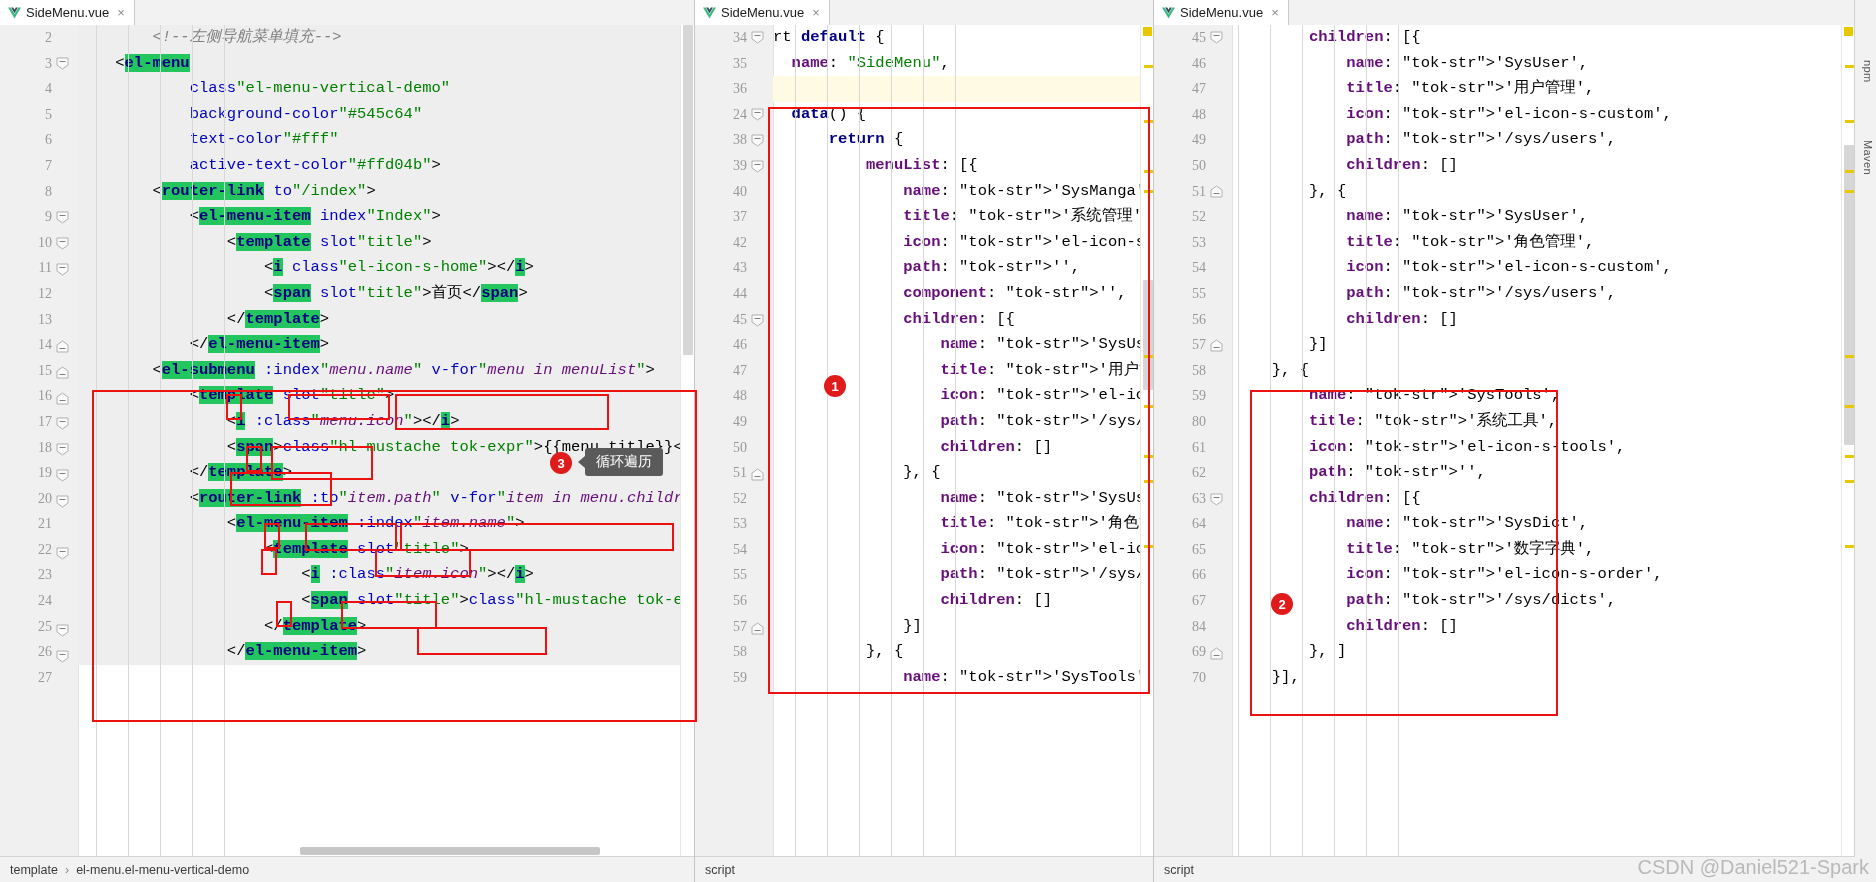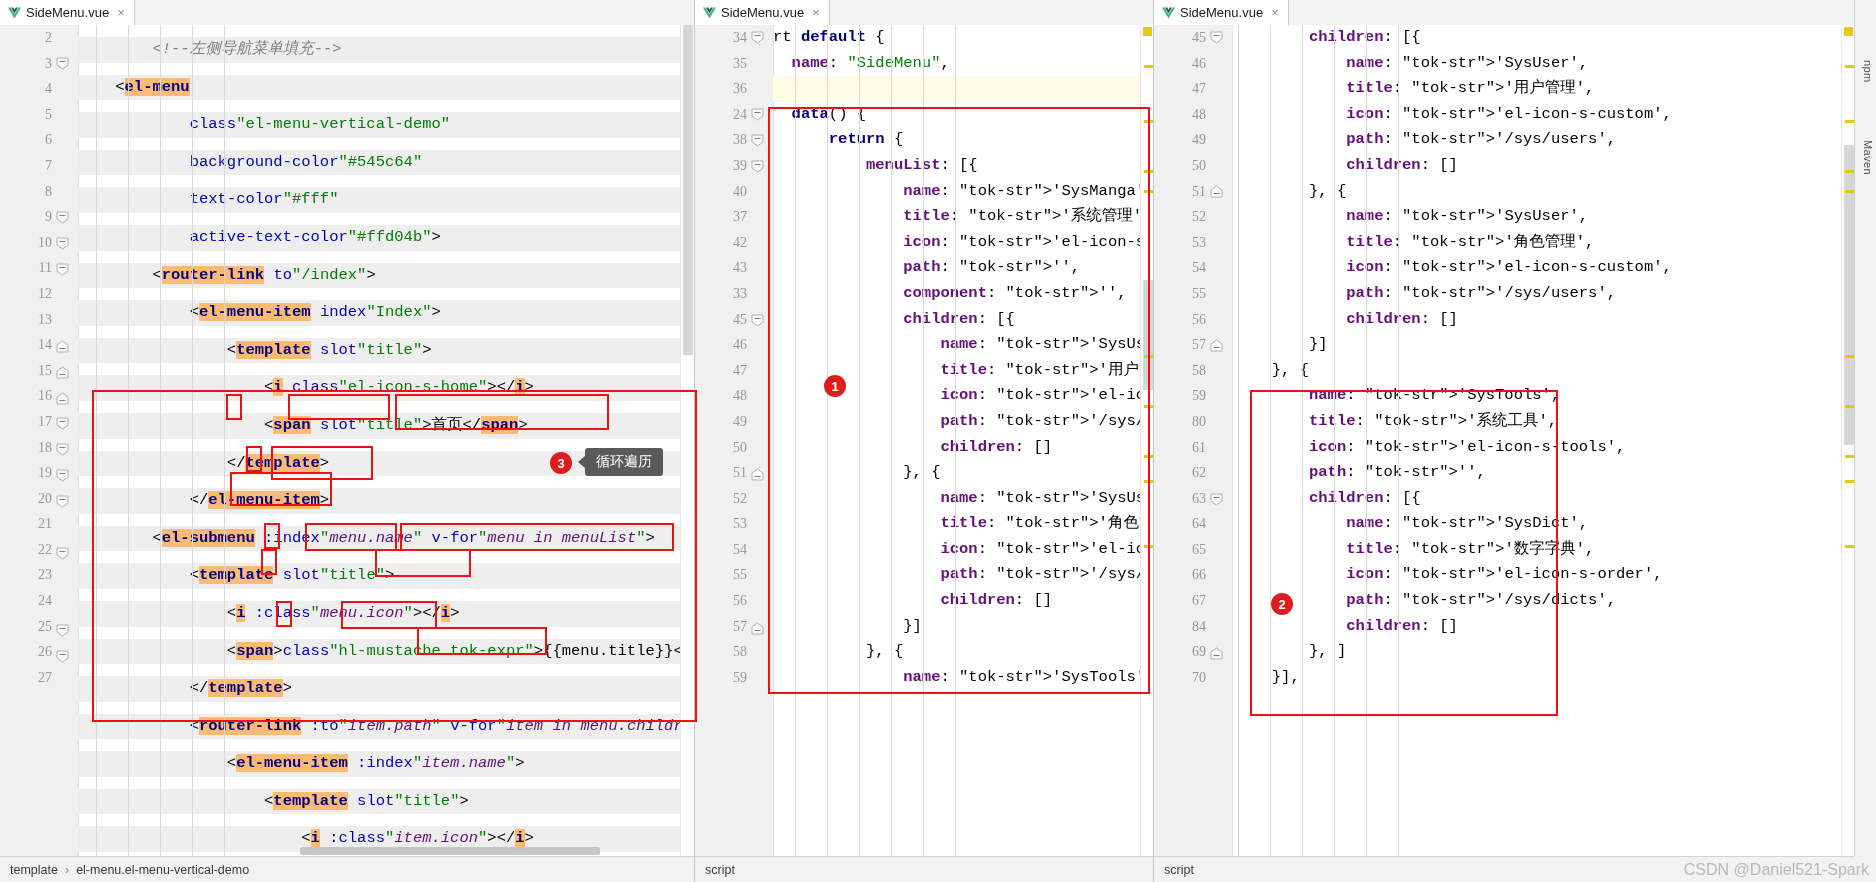--- a/index.html
+++ b/index.html
@@ -50,22 +50,22 @@
   }
   .cline.cur{background:#fffae3;}
   .tok-tag{color:#000080;font-weight:bold;}
   .tok-attr{color:#0000c0;}
   .tok-str{color:#008000;}
   .tok-cmt{color:#808080;font-style:italic;}
   .tok-punc{color:#000000;}
   .tok-key{color:#000080;font-weight:bold;}
   .tok-prop{color:#660e7a;font-weight:bold;}
   .tok-expr{color:#660e7a;font-style:italic;}
-  .hl-soft{background:#eeeeee;margin-top:12px;}
-  .hl-tag{background:#fdba74;font-family:Liberation Mono, monospace;}
+  .hl-soft{background:#eeeeee;}
+  .hl-tag{background:#22c55e;font-family:Liberation Mono, monospace;}
   .indentguide{
     position:absolute;top:0;bottom:0;width:1px;background:#d8d8d8;
   }
 
   
   .markerbar{
     position:absolute;top:0;bottom:0;right:0;width:13px;background:#ffffff;
     border-left:1px solid #e6e6e6;
   }
   .markerbar .mk{position:absolute;right:1px;width:9px;height:3px;background:#e8c900;}
@@ -93,21 +93,21 @@
   .tooltip{
     position:absolute;background:#5a5a5a;color:#fff;font-size:14px;
     padding:5px 11px;border-radius:3px;font-family:"DejaVu Sans",sans-serif;
   }
   .tooltip .arrow{
     position:absolute;left:-7px;top:50%;margin-top:-6px;width:0;height:0;
     border-top:6px solid transparent;border-bottom:6px solid transparent;
     border-right:7px solid #5a5a5a;
   }
   .watermark{
-    position:absolute;right:8px;bottom:3px;color:#b9b9b9;font-size:16px;
+    position:absolute;right:8px;bottom:3px;color:#b9b9b9;font-size:20px;
     font-family:"Liberation Sans",sans-serif;
   }
   
   .rightstrip{
     position:absolute;top:0;right:0;width:22px;bottom:0;background:#f2f2f2;
     border-left:1px solid #d0d0d0;
   }
   .rightstrip .vlabel{
     position:absolute;right:3px;writing-mode:vertical-rl;
     font-size:11px;color:#555;letter-spacing:.4px;
@@ -316,21 +316,21 @@
           <span class="lnum">34</span>
           <span class="lnum">35</span>
           <span class="lnum">36</span>
           <span class="lnum">24</span>
           <span class="lnum">38</span>
           <span class="lnum">39</span>
           <span class="lnum">40</span>
           <span class="lnum">37</span>
           <span class="lnum">42</span>
           <span class="lnum">43</span>
-          <span class="lnum">33</span>
+          <span class="lnum">44</span>
           <span class="lnum">45</span>
           <span class="lnum">46</span>
           <span class="lnum">47</span>
           <span class="lnum">48</span>
           <span class="lnum">49</span>
           <span class="lnum">50</span>
           <span class="lnum">51</span>
           <span class="lnum">52</span>
           <span class="lnum">53</span>
           <span class="lnum">54</span>

